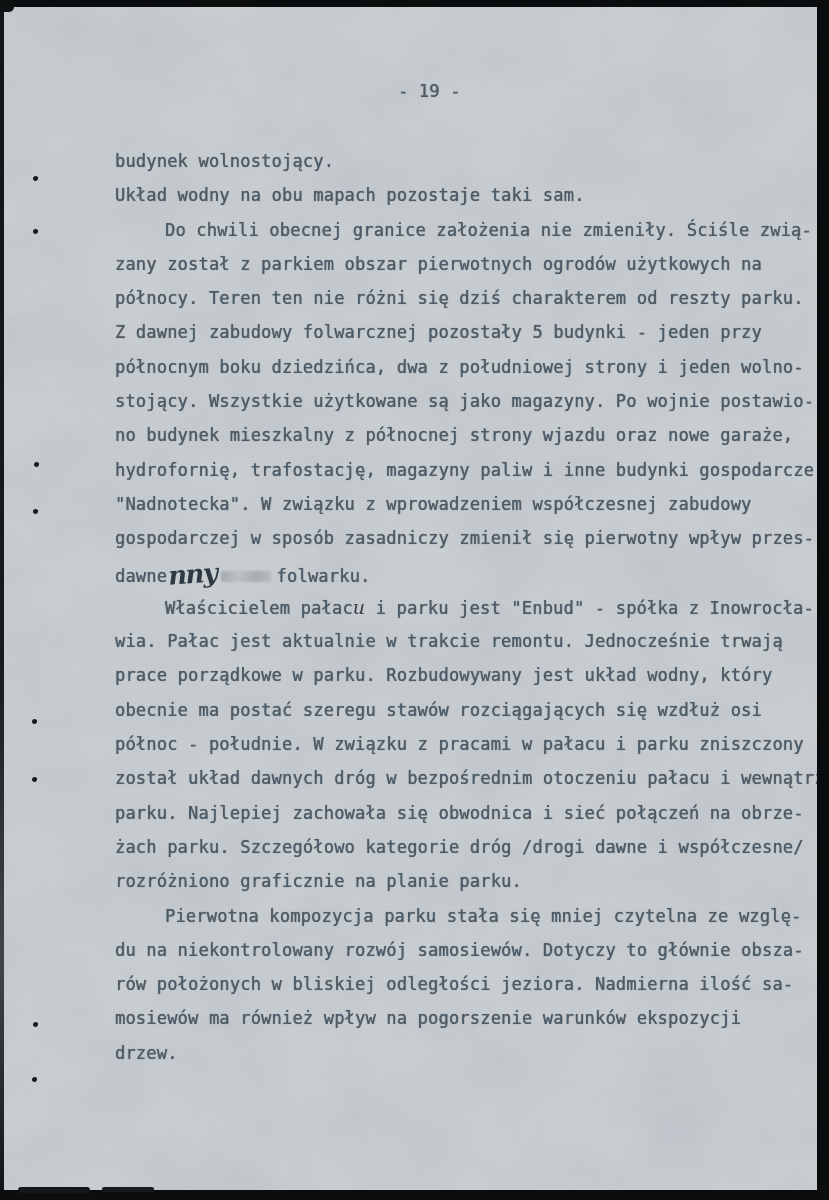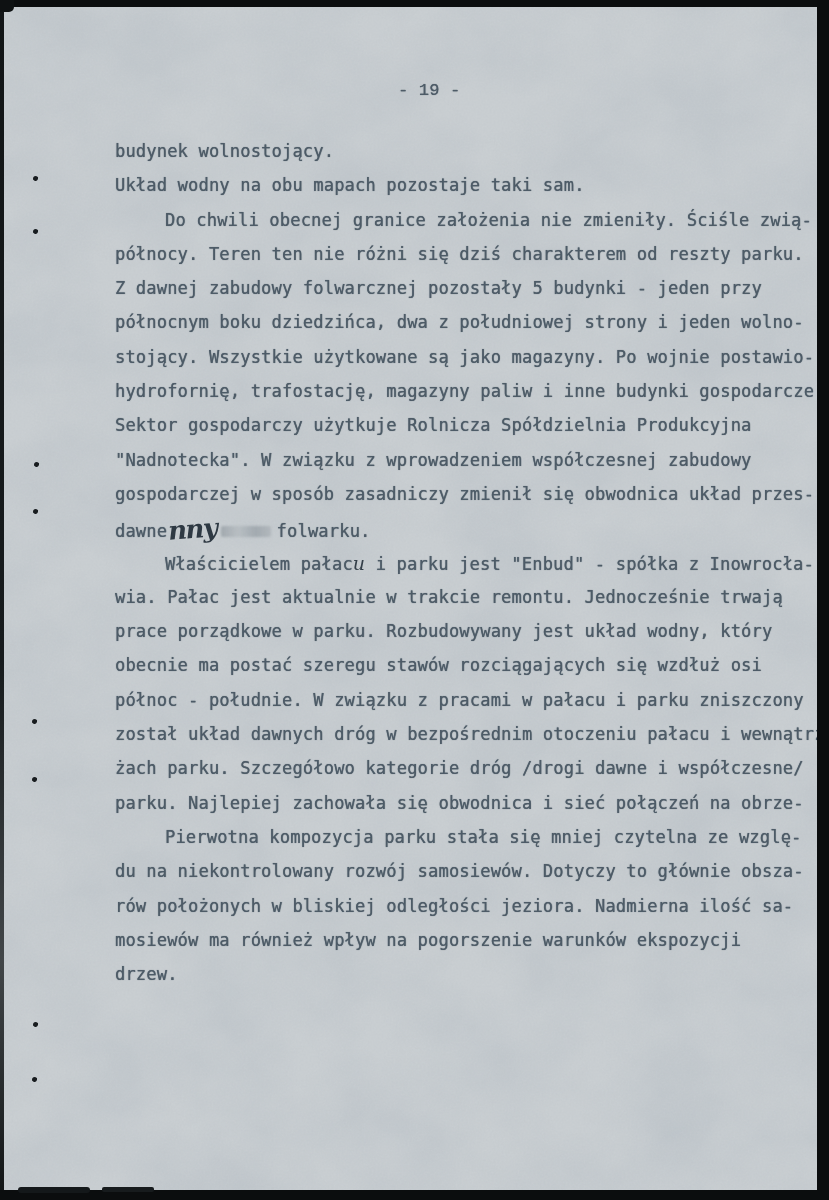--- a/index.html
+++ b/index.html
@@ -66,25 +66,24 @@
   
   #page-number {
     position: absolute;
     left: 398px; top: 81px;
     font-size: 17px;
     letter-spacing: 0.2px;
     color: #4d5b67;
     text-shadow: 0 0 1px rgba(70,84,95,0.75), 0.4px 0.3px 0.6px rgba(70,84,95,0.4);
     z-index: 2;
     white-space: pre;
-    font-family: Liberation Mono, monospace;
   }
   #text-block {
     position: absolute;
-    left: 115px; top: 134px;
+    left: 115px; top: 144px;
     width: 714px;
     font-size: 17px;
     letter-spacing: 0.2px;
     line-height: 34.3px;
     color: #4d5b67;
     text-shadow: 0 0 1px rgba(70,84,95,0.75), 0.4px 0.3px 0.6px rgba(70,84,95,0.4);
     z-index: 2;
   }
   .line {
     height: 34.3px;
@@ -159,37 +158,39 @@
 <div class="bottom-bump-1"></div>
 <div class="bottom-bump-2"></div>
 <div class="corner-chunk"></div>
 
 <div id="page-number">- 19 -</div>
 
 <div id="text-block">
     <div class="line"><span class="typed">budynek wolnostojący.</span></div>
     <div class="line"><span class="typed">Układ wodny na obu mapach pozostaje taki sam.</span></div>
     <div class="line indent"><span class="typed">Do chwili obecnej granice założenia nie zmieniły. Ściśle zwią-</span></div>
+    <div class="line"><span class="typed">zany został z parkiem obszar pierwotnych ogrodów użytkowych na</span></div>
     <div class="line"><span class="typed">północy. Teren ten nie różni się dziś charakterem od reszty parku.</span></div>
     <div class="line"><span class="typed">Z dawnej zabudowy folwarcznej pozostały 5 budynki - jeden przy</span></div>
     <div class="line"><span class="typed">północnym boku dziedzińca, dwa z południowej strony i jeden wolno-</span></div>
     <div class="line"><span class="typed">stojący. Wszystkie użytkowane są jako magazyny. Po wojnie postawio-</span></div>
+    <div class="line"><span class="typed">no budynek mieszkalny z północnej strony wjazdu oraz nowe garaże,</span></div>
     <div class="line"><span class="typed">hydrofornię, trafostację, magazyny paliw i inne budynki gospodarcze.</span></div>
-    <div class="line"><span class="typed">Sektor gospodarczy użytkuje Rolnicza Spółdzielnia Produkcyjna</span></div>
     <div class="line"><span class="typed">"Nadnotecka". W związku z wprowadzeniem współczesnej zabudowy</span></div>
-    <div class="line"><span class="typed">gospodarczej w sposób zasadniczy zmienił się obwodnica układ przes-</span></div>
+    <div class="line"><span class="typed">gospodarczej w sposób zasadniczy zmienił się pierwotny wpływ przes-</span></div>
     <div class="line"><span class="typed">dawne</span><span class="hand">nny</span><span class="smudge"></span><span class="typed">folwarku.</span></div>
     <div class="line indent"><span class="typed">Właścicielem pałac</span><span class="hand-u">u</span><span class="typed"> i parku jest "Enbud" - spółka z Inowrocła-</span></div>
     <div class="line"><span class="typed">wia. Pałac jest aktualnie w trakcie remontu. Jednocześnie trwają</span></div>
     <div class="line"><span class="typed">prace porządkowe w parku. Rozbudowywany jest układ wodny, który</span></div>
     <div class="line"><span class="typed">obecnie ma postać szeregu stawów rozciągających się wzdłuż osi</span></div>
     <div class="line"><span class="typed">północ - południe. W związku z pracami w pałacu i parku zniszczony</span></div>
     <div class="line"><span class="typed">został układ dawnych dróg w bezpośrednim otoczeniu pałacu i wewnątrz</span></div>
+    <div class="line"><span class="typed">parku. Najlepiej zachowała się obwodnica i sieć połączeń na obrze-</span></div>
     <div class="line"><span class="typed">żach parku. Szczegółowo kategorie dróg /drogi dawne i współczesne/</span></div>
-    <div class="line"><span class="typed">parku. Najlepiej zachowała się obwodnica i sieć połączeń na obrze-</span></div>
+    <div class="line"><span class="typed">rozróżniono graficznie na planie parku.</span></div>
     <div class="line indent"><span class="typed">Pierwotna kompozycja parku stała się mniej czytelna ze wzglę-</span></div>
     <div class="line"><span class="typed">du na niekontrolowany rozwój samosiewów. Dotyczy to głównie obsza-</span></div>
     <div class="line"><span class="typed">rów położonych w bliskiej odległości jeziora. Nadmierna ilość sa-</span></div>
     <div class="line"><span class="typed">mosiewów ma również wpływ na pogorszenie warunków ekspozycji</span></div>
     <div class="line"><span class="typed">drzew.</span></div>
   </div>
 
 <div class="speck" style="left: 33px; top: 176px;"></div>
 <div class="speck" style="left: 33px; top: 229px;"></div>
 <div class="speck" style="left: 34px; top: 462px;"></div>

